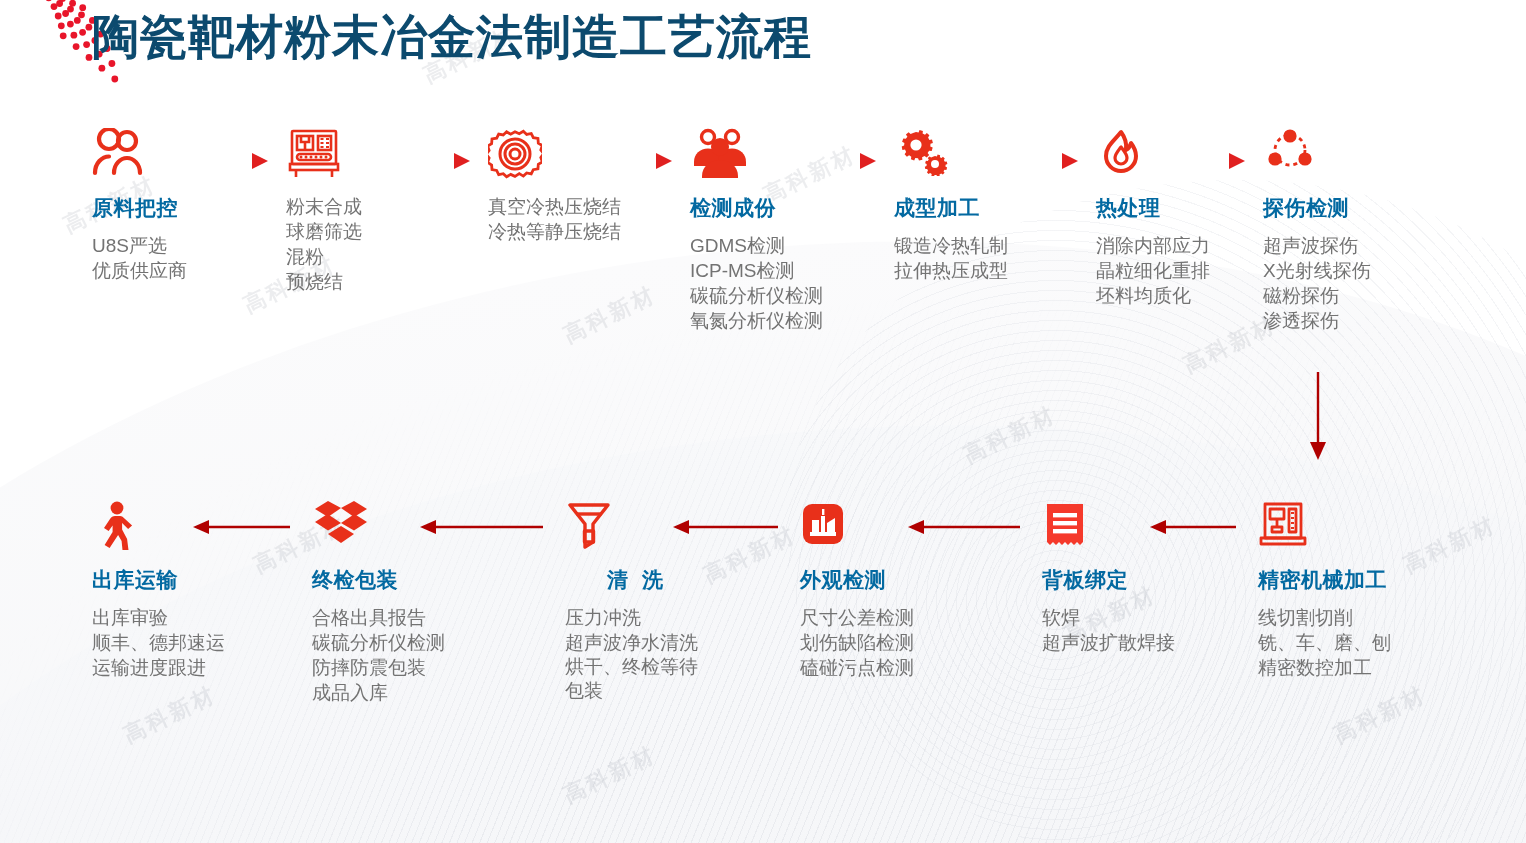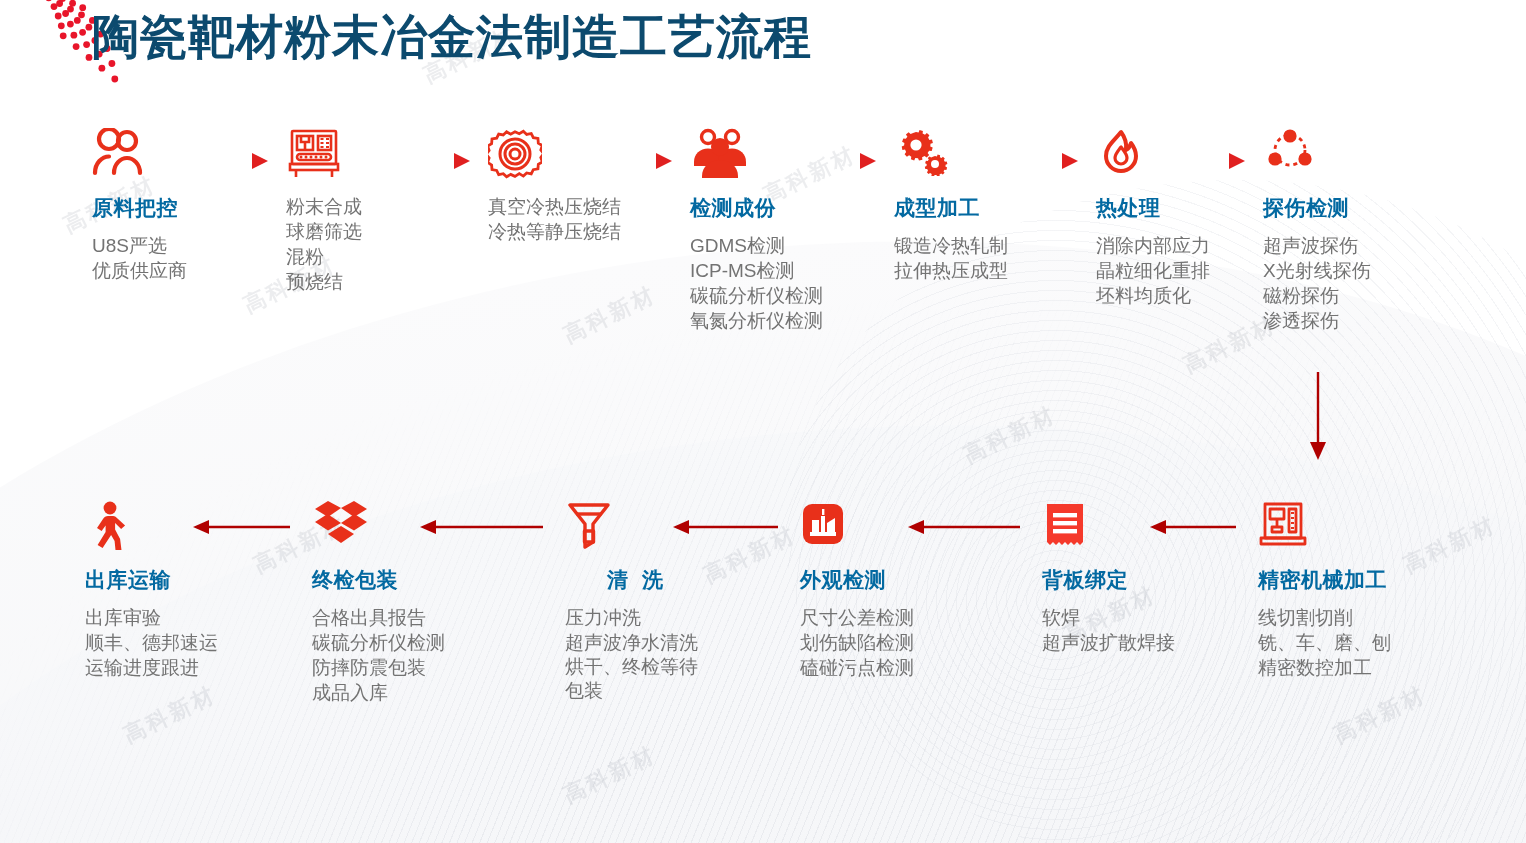--- a/index.html
+++ b/index.html
@@ -378,21 +378,21 @@
       <ul>
         <li>超声波探伤</li>
         <li>X光射线探伤</li>
         <li>磁粉探伤</li>
         <li>渗透探伤</li>
       </ul>
     </div>
   </div>
 
 <div class="row" id="row2">
-    <div class="node" style="left: 85px; top: 500px;">
+    <div class="node" style="left: 92px; top: 500px;">
       <div class="icon">
         <svg width="46" height="50" viewBox="0 0 46 50">
       <g fill="#e8301a">
         <circle cx="25" cy="8" r="6.4"></circle>
         <path d="M23 16c-2 0-4 1.2-5 3l-6 9 4.6 3 4-5.6V32l-8 13 5 3 8.5-13 3.5 6 1 10h6l-1.5-12-5-9.5V23l6 6 4-3.6-9-8.2c-1.2-1.1-2.6-1.2-4-1.2z"></path>
       </g>
         </svg>
       </div>
       <h3>出库运输</h3>
       <ul>

